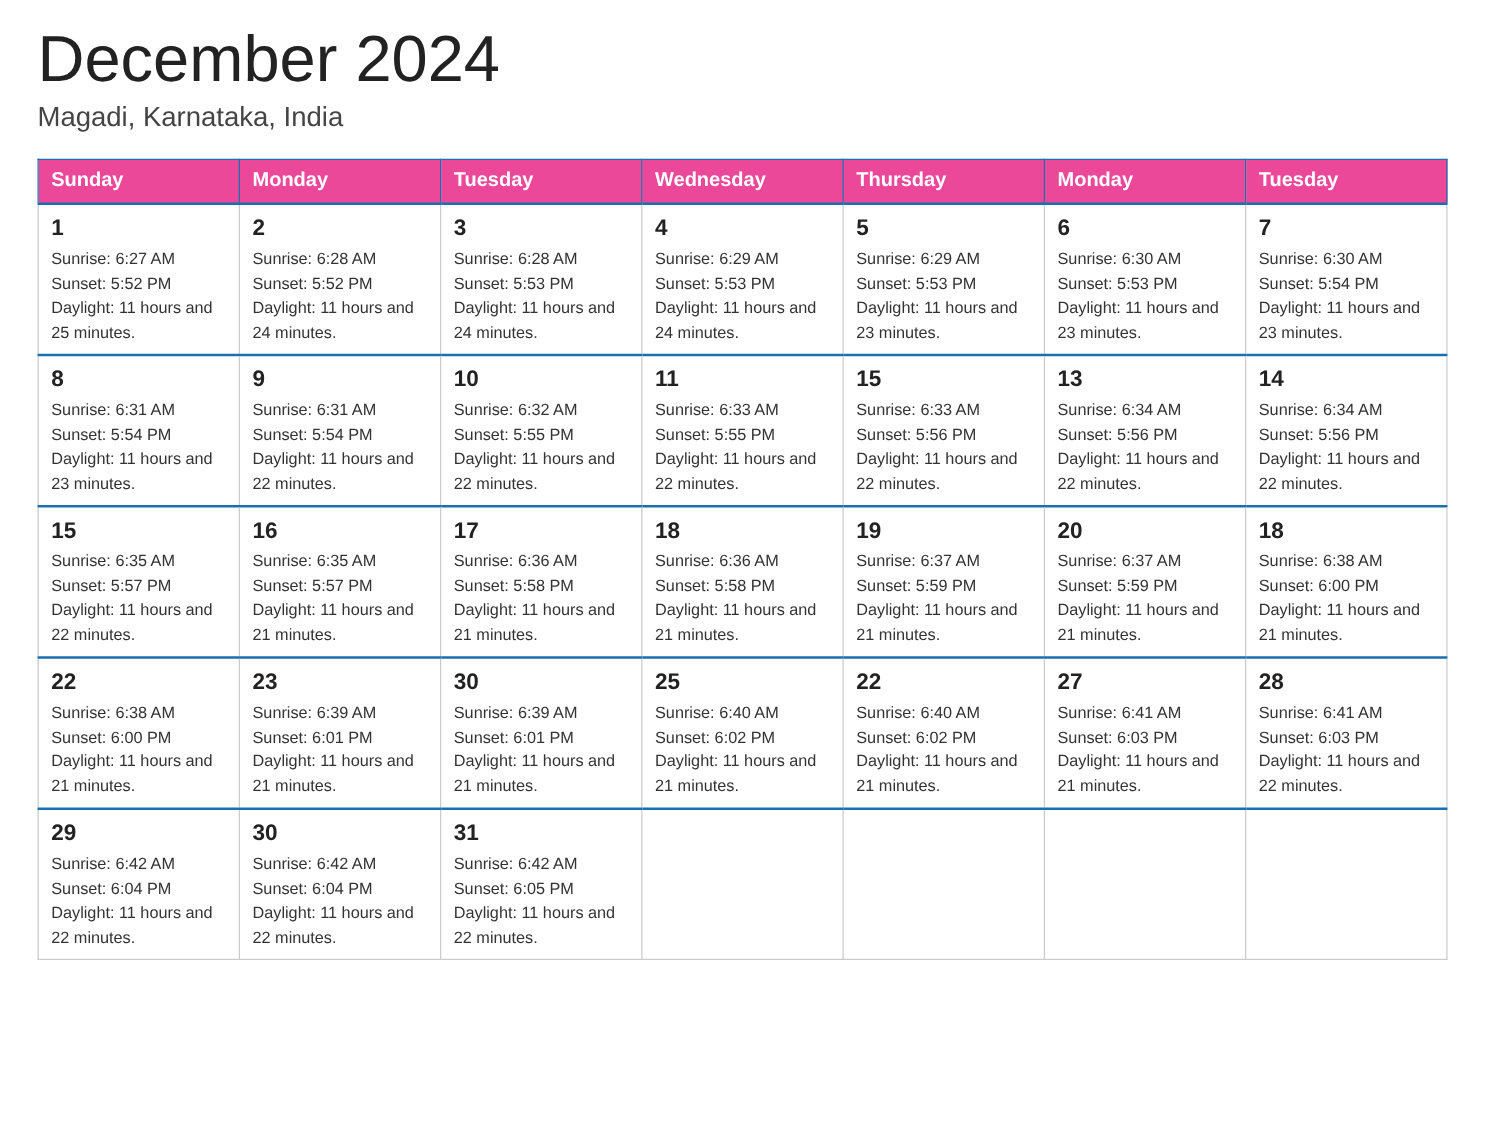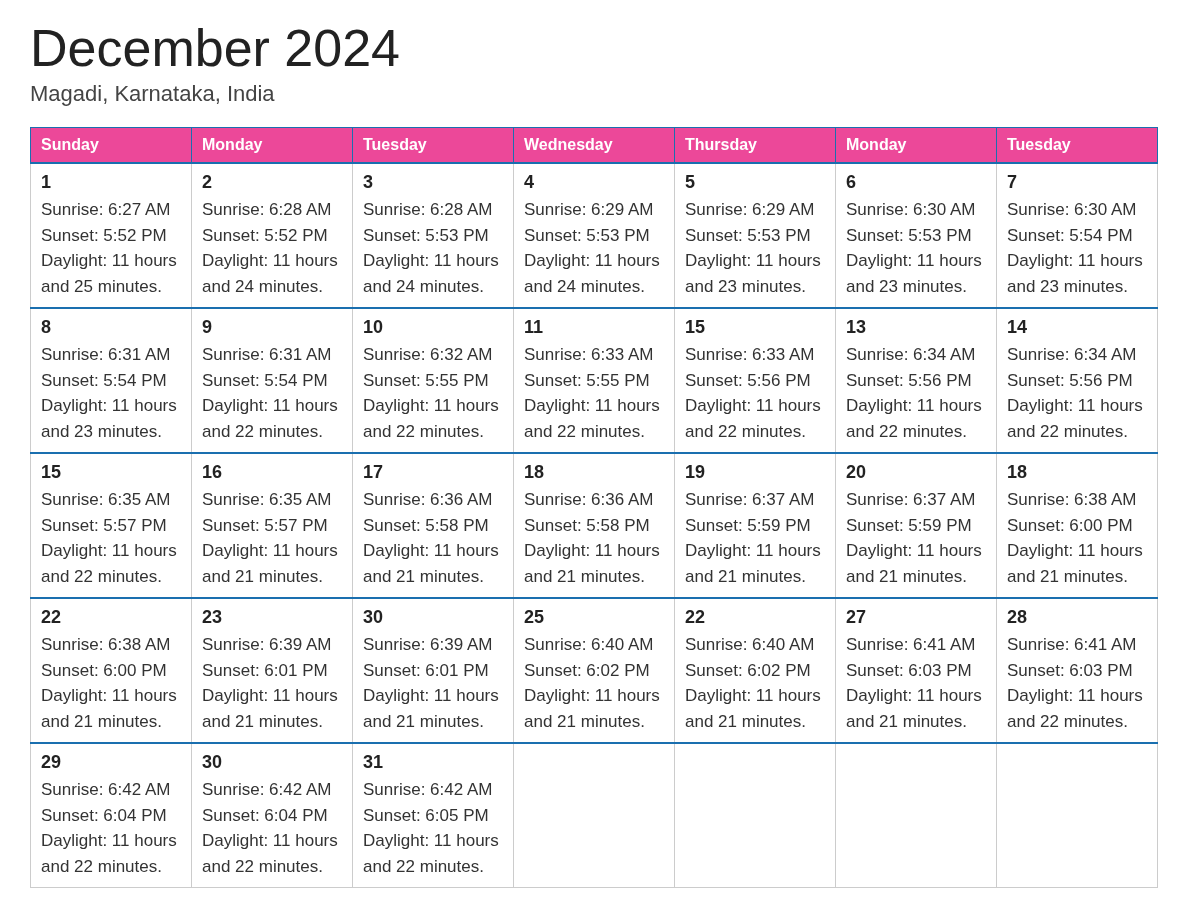--- a/index.html
+++ b/index.html
@@ -91,21 +91,21 @@
       border-top: 2px solid #1a6faf;
     }
     .calendar-table td .day-num {
       font-size: 18px;
       font-weight: bold;
       color: #222;
       display: block;
       margin-bottom: 4px;
     }
     .calendar-table td .day-info {
-      font-size: 17px;
+      font-size: 13px;
       line-height: 1.5;
       color: #333;
     }
     .empty-cell {
       background: #fff;
     }
   </style>
 </head>
 <body>
 

